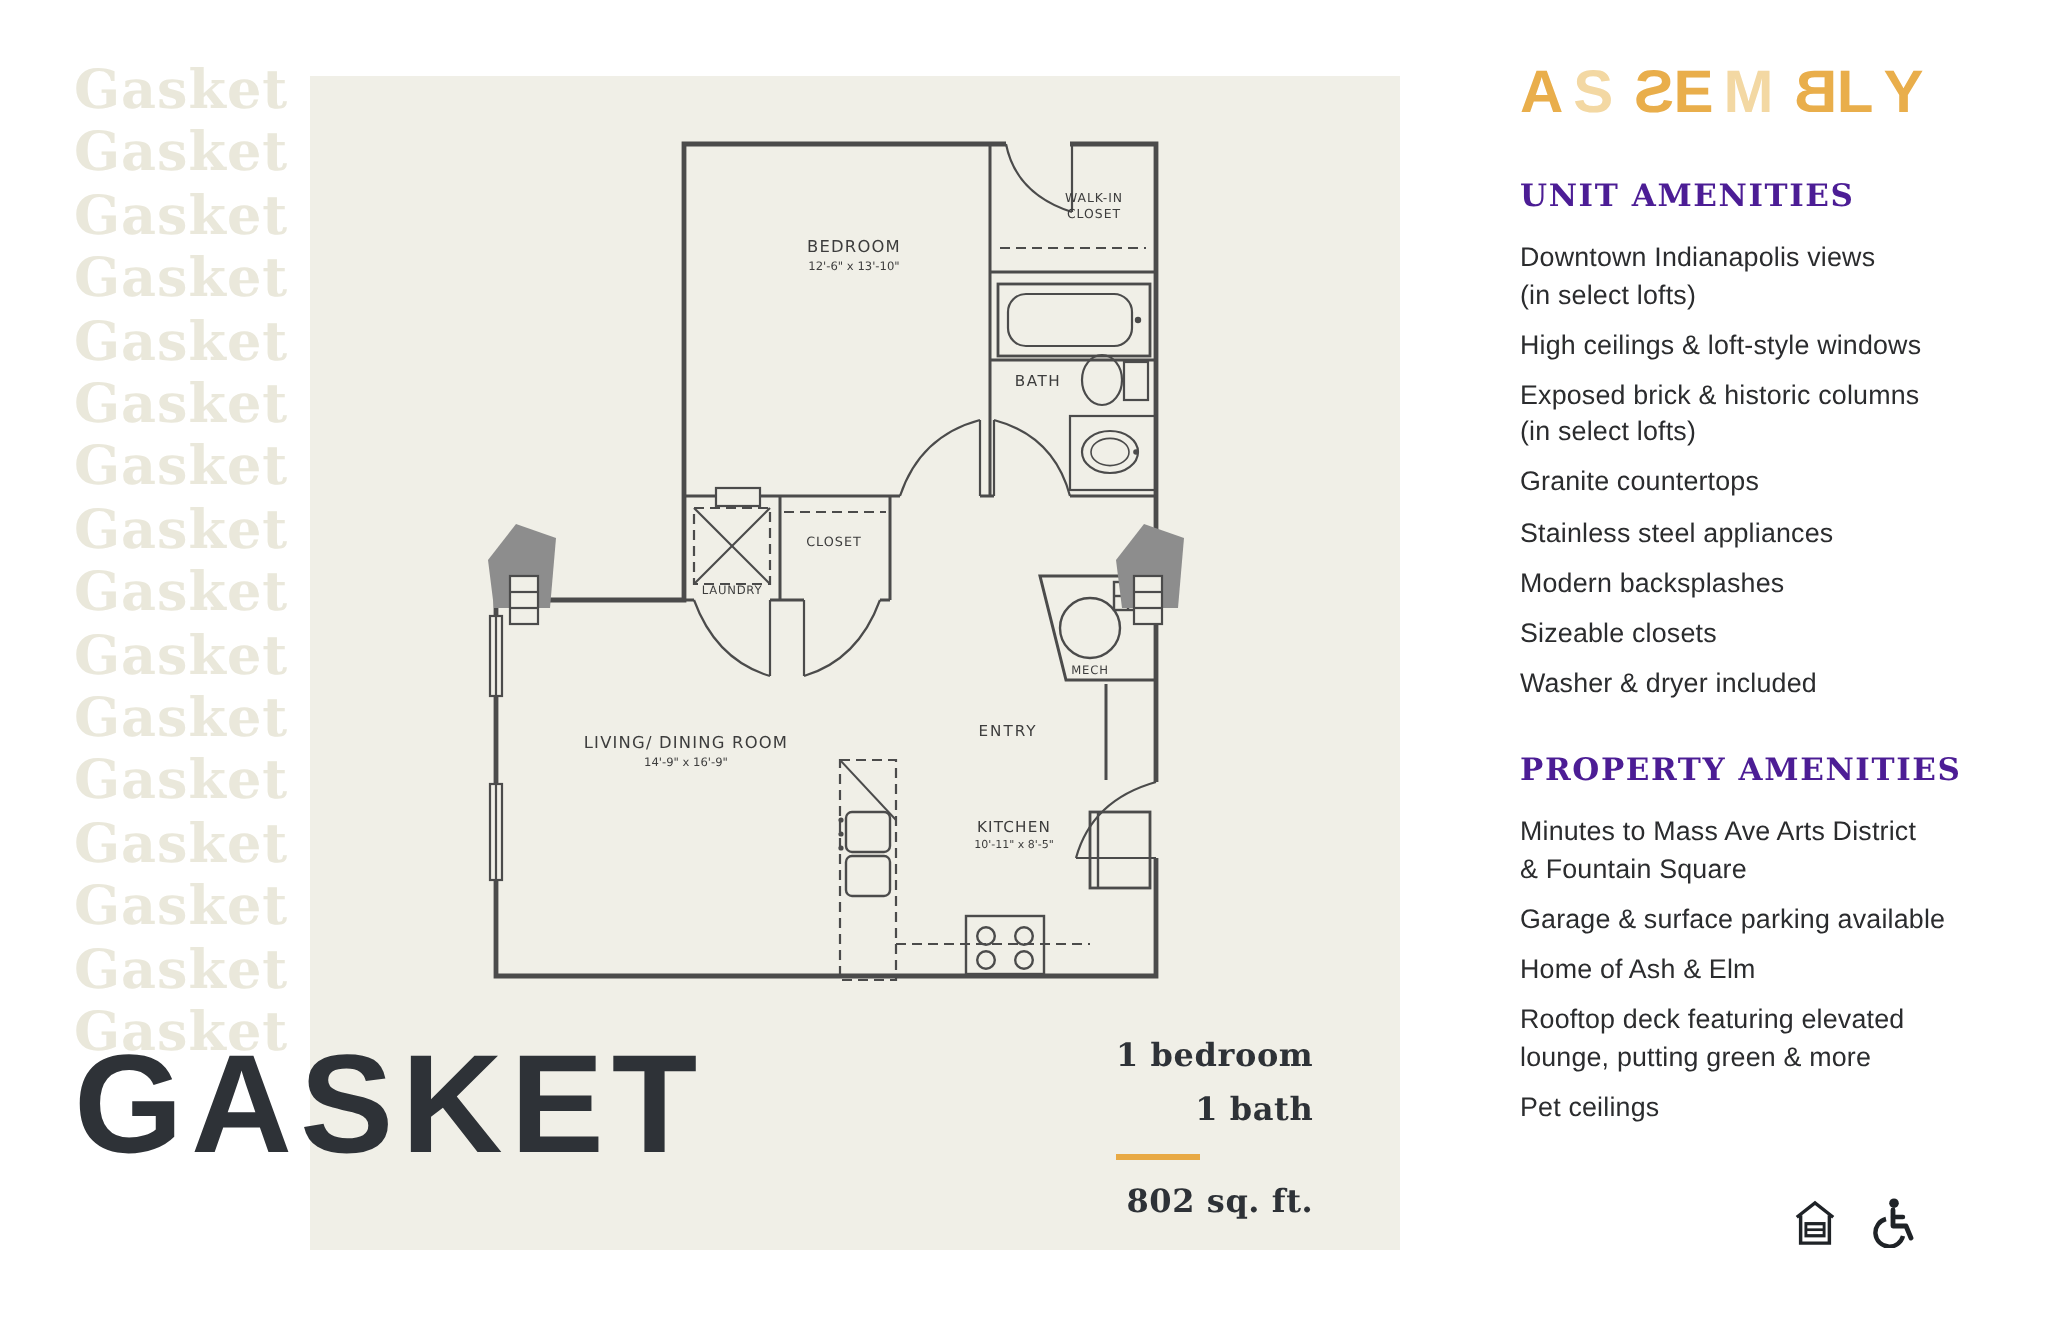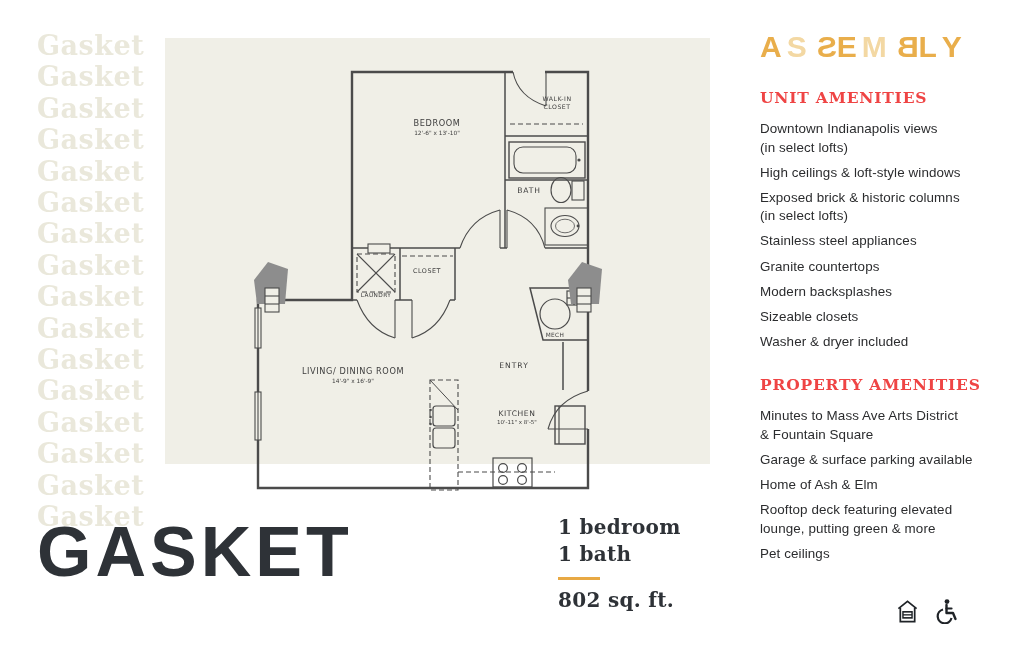--- a/index.html
+++ b/index.html
@@ -5,44 +5,44 @@
   html,body{margin:0;padding:0;background:#ffffff;}
   #stage{position:relative;width:1024px;height:663px;background:#ffffff;overflow:hidden;
          font-family:"Liberation Sans",sans-serif;}
 
   
   .wm-col{position:absolute;left:37px;top:30px;width:130px;}
   .wm-line{font-family:"DejaVu Serif",serif;font-weight:bold;font-size:27px;line-height:31.4px;
            color:#EAE8DB;letter-spacing:.5px;}
 
   
-  .panel{position:absolute;left:165px;top:38px;width:545px;height:426px;background:#F0EFE7;}
+  .panel{position:absolute;left:155px;top:38px;width:545px;height:587px;background:#F0EFE7;}
   .plan-svg{position:absolute;left:0;top:0;}
   .plan-label{font-family:"DejaVu Sans",sans-serif;fill:#3d3d3d;}
 
   
   .unit-title{position:absolute;left:37px;top:517px;font-family:"Liberation Sans",sans-serif;
               font-weight:bold;font-size:70px;line-height:1;letter-spacing:4px;color:#2E3237;}
 
   
   .stats{position:absolute;left:558px;top:514px;color:#2E3237;
          font-family:"DejaVu Serif",serif;font-weight:bold;}
-  .stats .line{font-size:20px;line-height:27px;letter-spacing:.3px;}
+  .stats .line{font-size:16px;line-height:27px;letter-spacing:.3px;text-align:right;}
   .stats .rule{width:42px;height:3px;background:#E8A944;margin:9px 0 7px 0;}
 
   
   .right-col{position:absolute;left:760px;top:30px;width:232px;}
   .logo{font-weight:bold;font-size:30px;line-height:34px;letter-spacing:5px;
         font-family:"Liberation Sans",sans-serif;}
   .logo .lg{display:inline-block;}
   .logo .solid{color:#E9AE4B;}
   .logo .light{color:#F3D8A3;}
   .logo .solid-flip{color:#E9AE4B;transform:scaleX(-1);}
   .am-head{font-family:"DejaVu Serif",serif;font-weight:bold;font-size:15.5px;
-           letter-spacing:.8px;color:#ef4444;margin-top:24px;}
+           letter-spacing:.8px;color:#4c1d95;margin-top:24px;}
   .am-head.second{margin-top:24px;}
   .am-list{margin-top:13px;}
   .am-item{font-size:13.4px;line-height:18.6px;color:#2B2C2E;margin-bottom:6.5px;
            white-space:pre-line;letter-spacing:.1px;}
 
   
   .foot-icons{position:absolute;left:896px;top:598px;display:flex;gap:15px;align-items:center;}
 </style>
 </head>
 <body>
@@ -206,22 +206,22 @@
   <div class="right-col">
     <div class="logo"><span class="lg solid">A</span><span class="lg light">S</span><span class="lg solid-flip">S</span><span class="lg solid">E</span><span class="lg light">M</span><span class="lg solid-flip">B</span><span class="lg solid">L</span><span class="lg solid">Y</span></div>
 
     <div class="am-head">UNIT AMENITIES</div>
     <div class="am-list">
         <div class="am-item">Downtown Indianapolis views
 (in select lofts)</div>
         <div class="am-item">High ceilings &amp; loft-style windows</div>
         <div class="am-item">Exposed brick &amp; historic columns
 (in select lofts)</div>
+        <div class="am-item">Granite countertops</div>
         <div class="am-item">Stainless steel appliances</div>
-        <div class="am-item">Granite countertops</div>
         <div class="am-item">Modern backsplashes</div>
         <div class="am-item">Sizeable closets</div>
         <div class="am-item">Washer &amp; dryer included</div>
       </div>
 
     <div class="am-head second">PROPERTY AMENITIES</div>
     <div class="am-list">
         <div class="am-item">Minutes to Mass Ave Arts District
 &amp; Fountain Square</div>
         <div class="am-item">Garage &amp; surface parking available</div>

